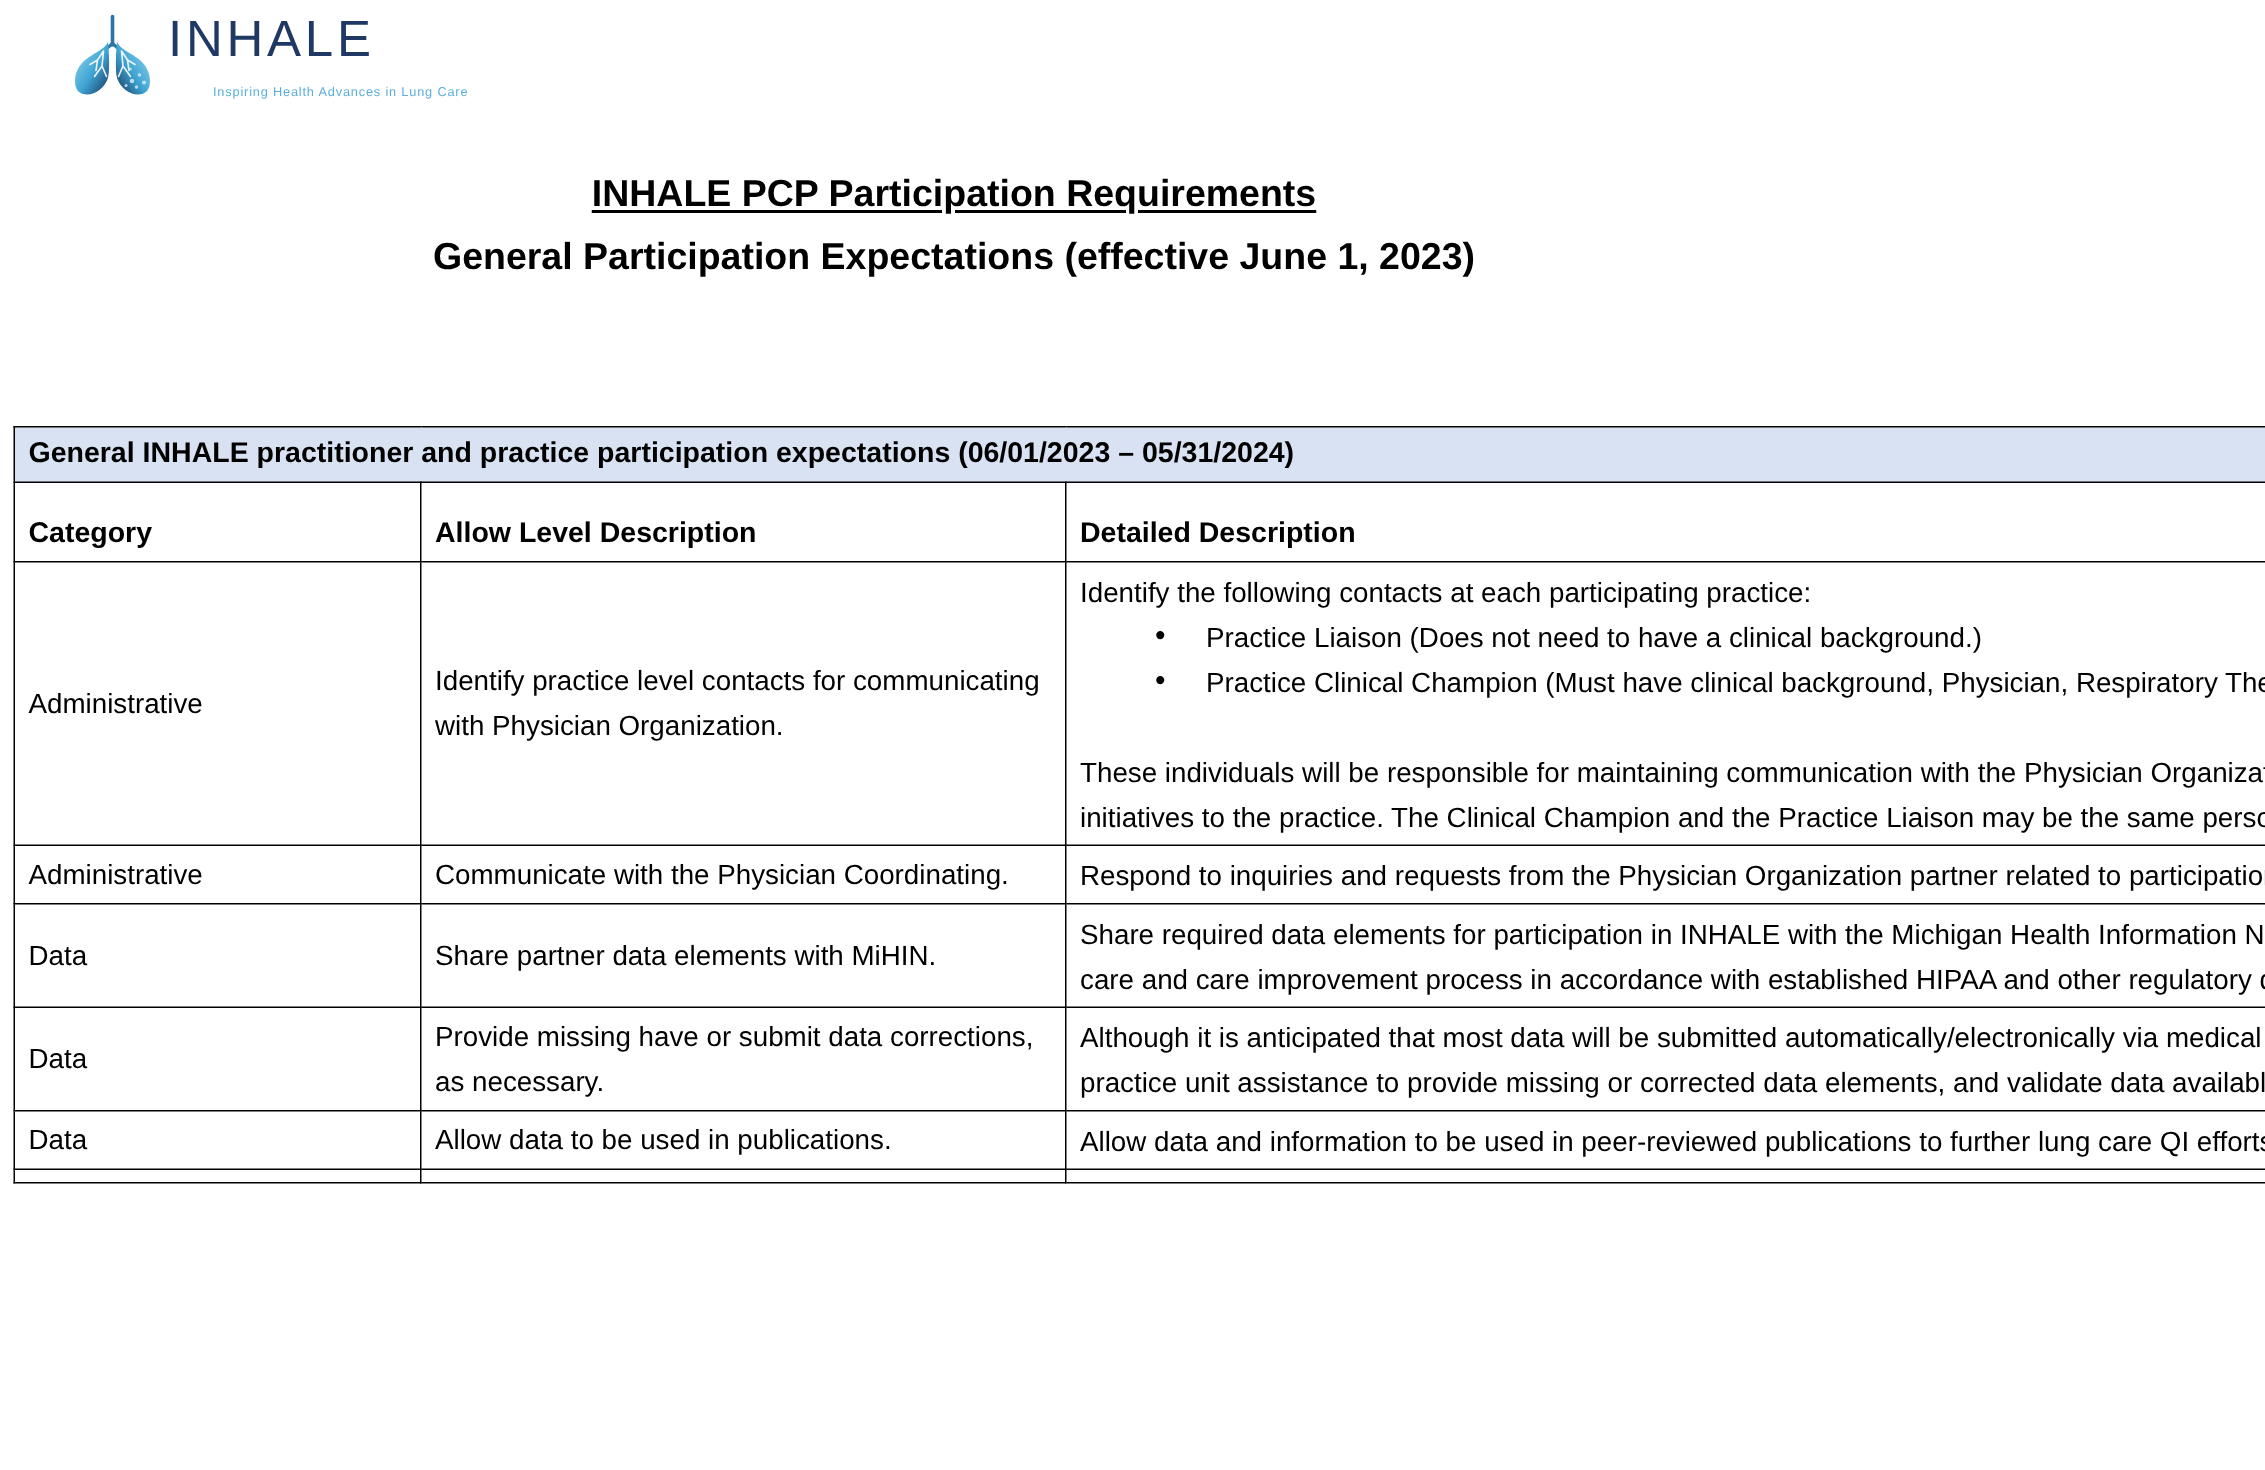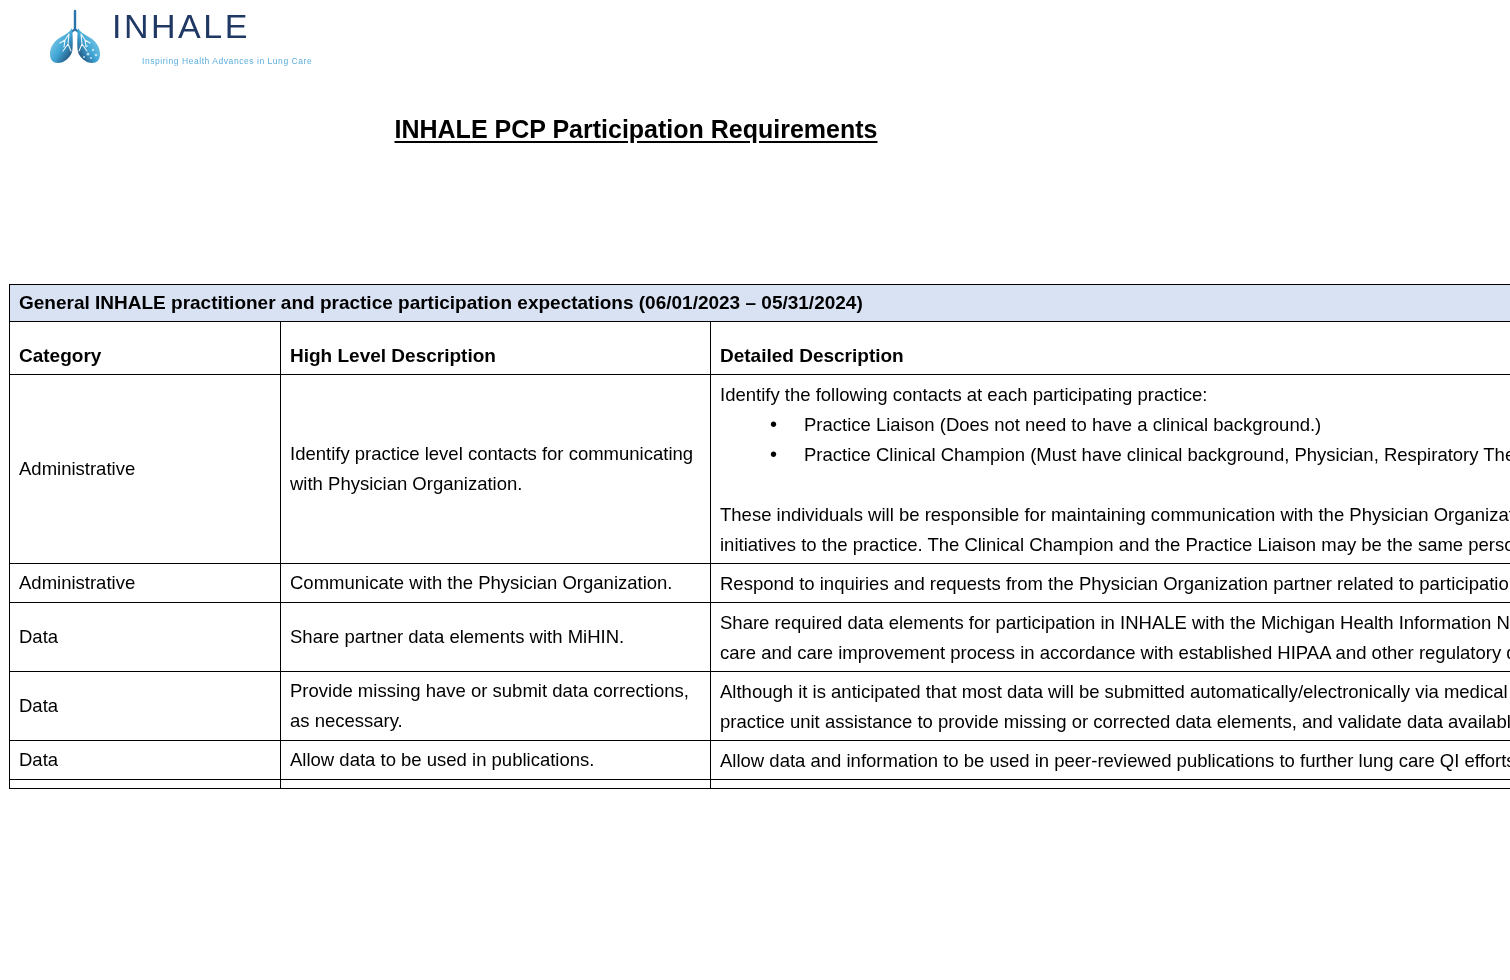--- a/index.html
+++ b/index.html
@@ -195,55 +195,56 @@
       </svg>
     </span>
     <span class="logo-text-wrap">
       <span class="logo-word">INHALE</span>
       <span class="logo-tag">Inspiring Health Advances in Lung Care</span>
     </span>
   </div>
 
   <div class="titles">
     <div class="doc-title">INHALE PCP Participation Requirements</div>
+    <div class="doc-sub1">General Participation Expectations (effective June 1, 2023)</div>
   </div>
 
   <table class="req-table">
     <colgroup>
       <col class="col-cat">
         <col class="col-high">
         <col class="col-det">
     </colgroup>
     <tbody>
       <tr class="banner-row">
         <td colspan="3">General INHALE practitioner and practice participation expectations (06/01/2023 – 05/31/2024)</td>
       </tr>
       <tr class="head-row">
         <td>Category</td>
-        <td>High Level Description</td>
+        <td>Allow Level Description</td>
         <td>Detailed Description</td>
       </tr>
 
       <tr>
         <td class="cat-cell">Administrative</td>
         <td class="high-cell">Identify practice level contacts for communicating with Physician Organization.</td>
         <td class="det-cell">
           <p class="det-lead">Identify the following contacts at each participating practice:</p>
           <ul class="det-list">
             <li>Practice Liaison (Does not need to have a clinical background.)</li>
             <li>Practice Clinical Champion (Must have clinical background, Physician, Respiratory Therapist, PA, etc.)</li>
           </ul>
           <div class="det-gap"></div>
           <p class="det-para">These individuals will be responsible for maintaining communication with the Physician Organization and helping to disseminate INHALE CQI initiatives to the practice. The Clinical Champion and the Practice Liaison may be the same person.</p>
         </td>
       </tr>
 
       <tr>
         <td class="cat-cell">Administrative</td>
-        <td class="high-cell">Communicate with the Physician Organization.</td>
+        <td class="high-cell">Communicate with the Physician Coordinating.</td>
         <td class="det-cell">Respond to inquiries and requests from the Physician Organization partner related to participation in the collaborative.</td>
       </tr>
 
       <tr>
         <td class="cat-cell">Data</td>
         <td class="high-cell">Share partner data elements with MiHIN.</td>
         <td class="det-cell">Share required data elements for participation in INHALE with the Michigan Health Information Network (MiHIN) and other participants in the care and care improvement process in accordance with established HIPAA and other regulatory data sharing standards</td>
       </tr>
 
       <tr>

